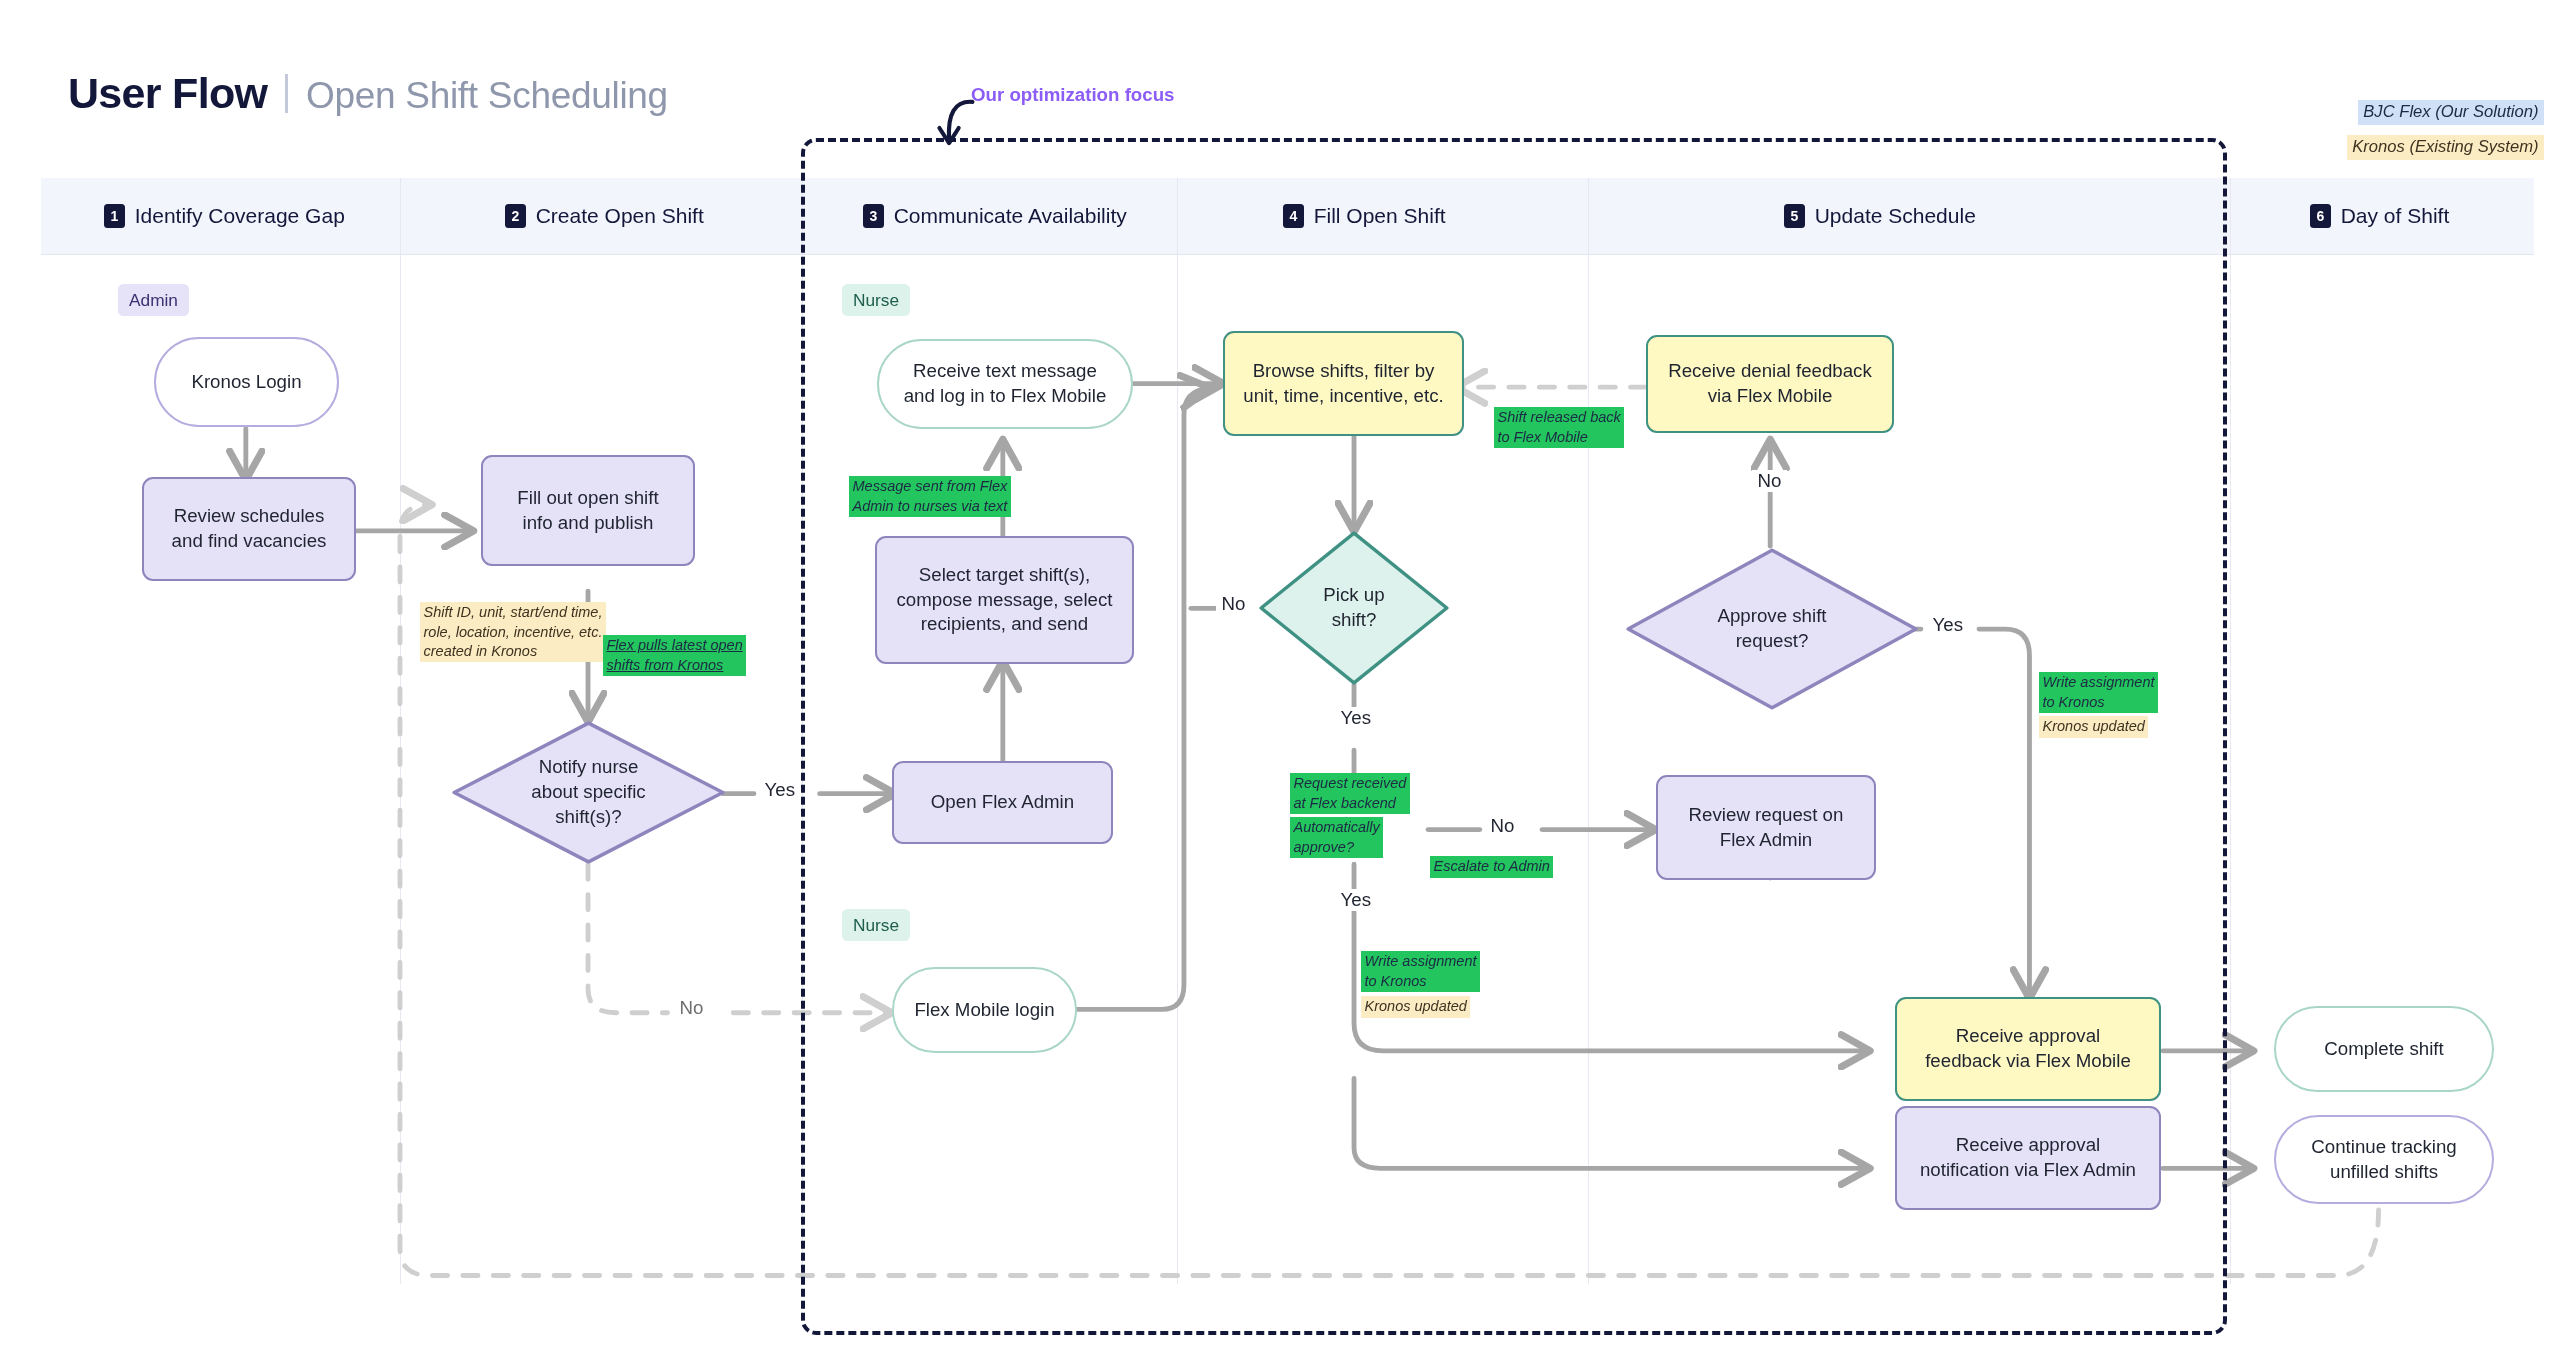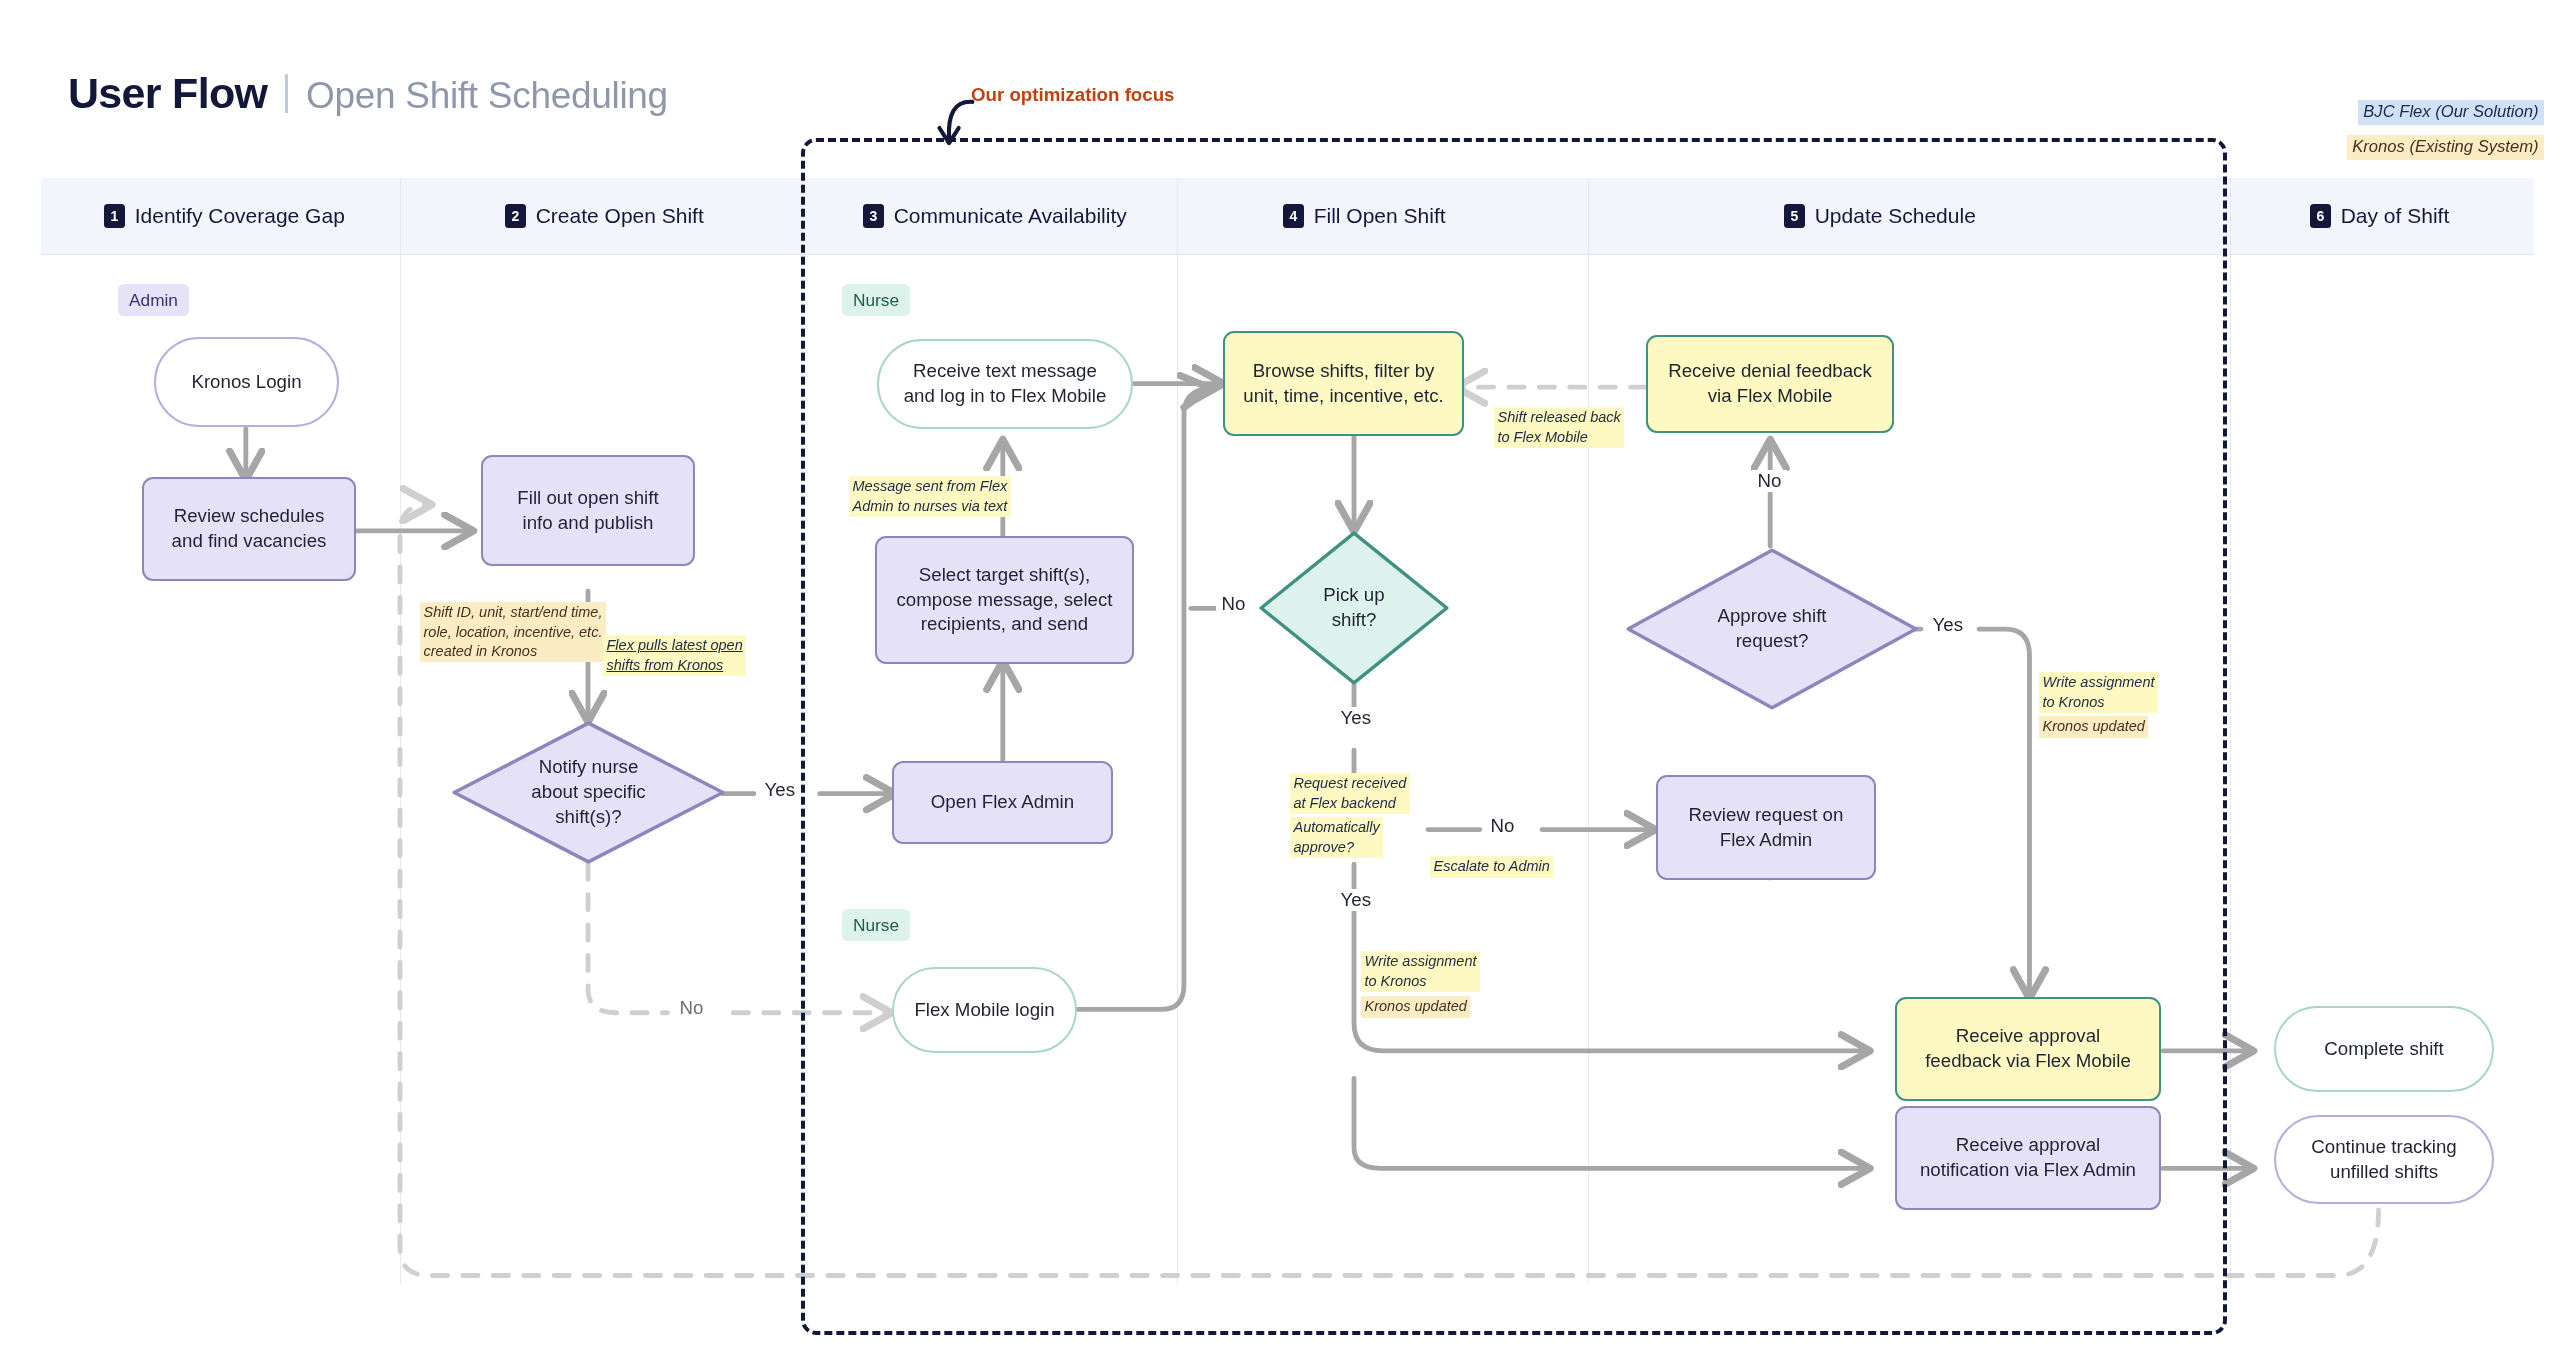--- a/index.html
+++ b/index.html
@@ -10,21 +10,21 @@
   }
   #stage{position:relative;width:2576px;height:1355px;}
 
   
   .title-wrap{position:absolute;left:68px;top:69px;display:flex;align-items:baseline;gap:18px;}
   .title-main{font-size:43px;font-weight:bold;letter-spacing:-0.7px;color:#13183a;}
   .title-div{width:2.8px;height:39px;background:#c3c9d8;align-self:center;}
   .title-sub{font-size:37px;font-weight:400;color:#8e97ab;letter-spacing:-0.3px;}
 
   
-  .focus-note{position:absolute;left:971px;top:84px;font-size:18.7px;font-weight:700;color:#c2410c;white-space:nowrap;}
+  .focus-note{position:absolute;left:971px;top:84px;font-size:18.7px;font-weight:700;color:#8b5cf6;white-space:nowrap;}
   .focus-arrow{position:absolute;left:927px;top:95px;}
 
   
   .legend{position:absolute;right:32px;top:100px;text-align:right;display:flex;flex-direction:column;gap:9.7px;align-items:flex-end;}
   .legend-item{font-size:16.6px;font-style:italic;padding:2.1px 5.5px;white-space:nowrap;line-height:1.25;}
   .lg-flex{background:#cfe0f7;color:#1d2a44;}
   .lg-kronos{background:#fcecc4;color:#3e3320;}
 
   
   .lane-band{position:absolute;left:41px;top:178px;width:2493px;height:76px;background:#f3f5fc;border-bottom:1.4px solid #e3e6ef;}
@@ -54,21 +54,21 @@
   .n-diamond-purple{border:0;background:transparent;}
   .n-diamond-green{border:0;background:transparent;}
   .dia-shape{position:absolute;left:0;top:0;width:100%;height:100%;}
   .dia-text{position:relative;z-index:2;width:100%;text-align:center;font-size:18.7px;line-height:1.32;}
 
   
   .elabel{position:absolute;font-size:18.7px;color:#1f2430;background:#ffffff;padding:0 5.5px;white-space:nowrap;}
 
   
   .anno{position:absolute;font-size:14.5px;font-style:italic;line-height:1.32;padding:1.4px 3.5px;white-space:pre-line;}
-  .anno-flex{background:#fef9c3;color:#1d2a44;}
+  .anno-flex{background:#22c55e;color:#1d2a44;}
   .anno-kronos{background:#fcecc4;color:#3e3320;}
 
   svg.edges{position:absolute;left:0;top:0;width:2576px;height:1355px;pointer-events:none;}
 </style>
 </head>
 <body>
 
 <div id="stage">
 
   <div class="title-wrap">

